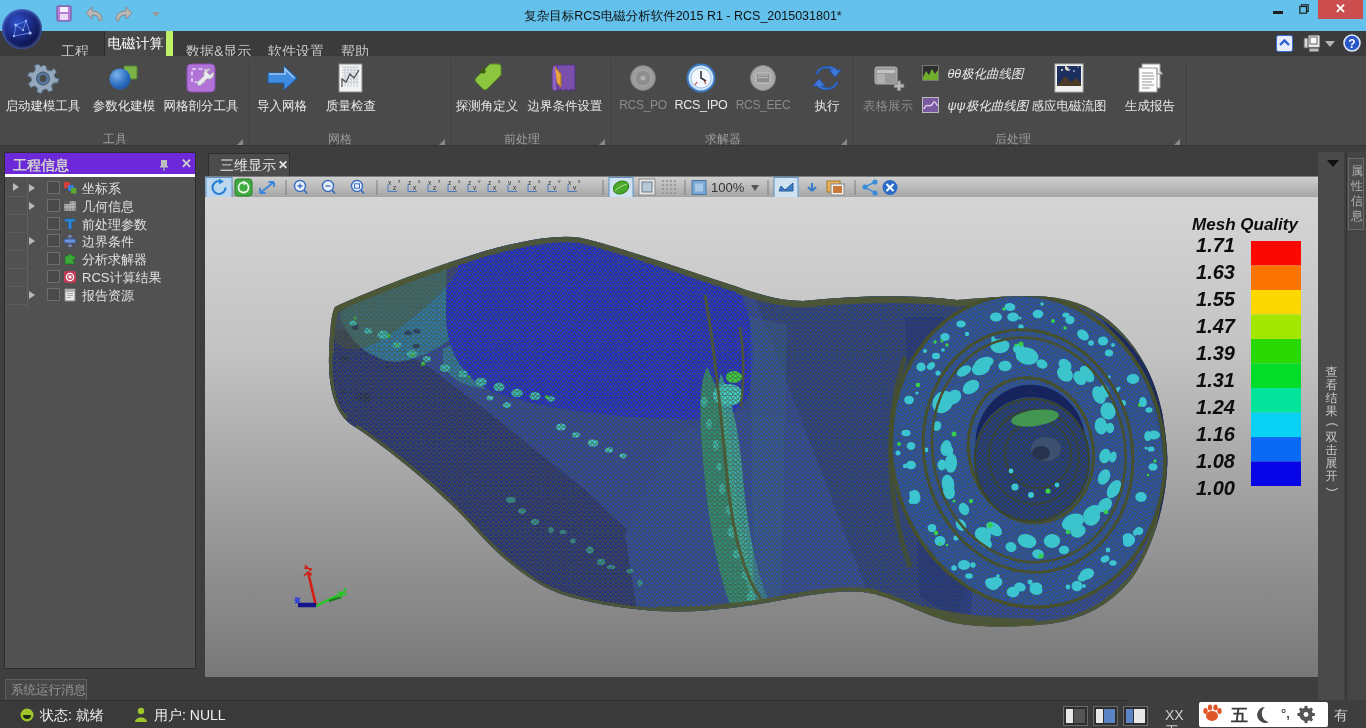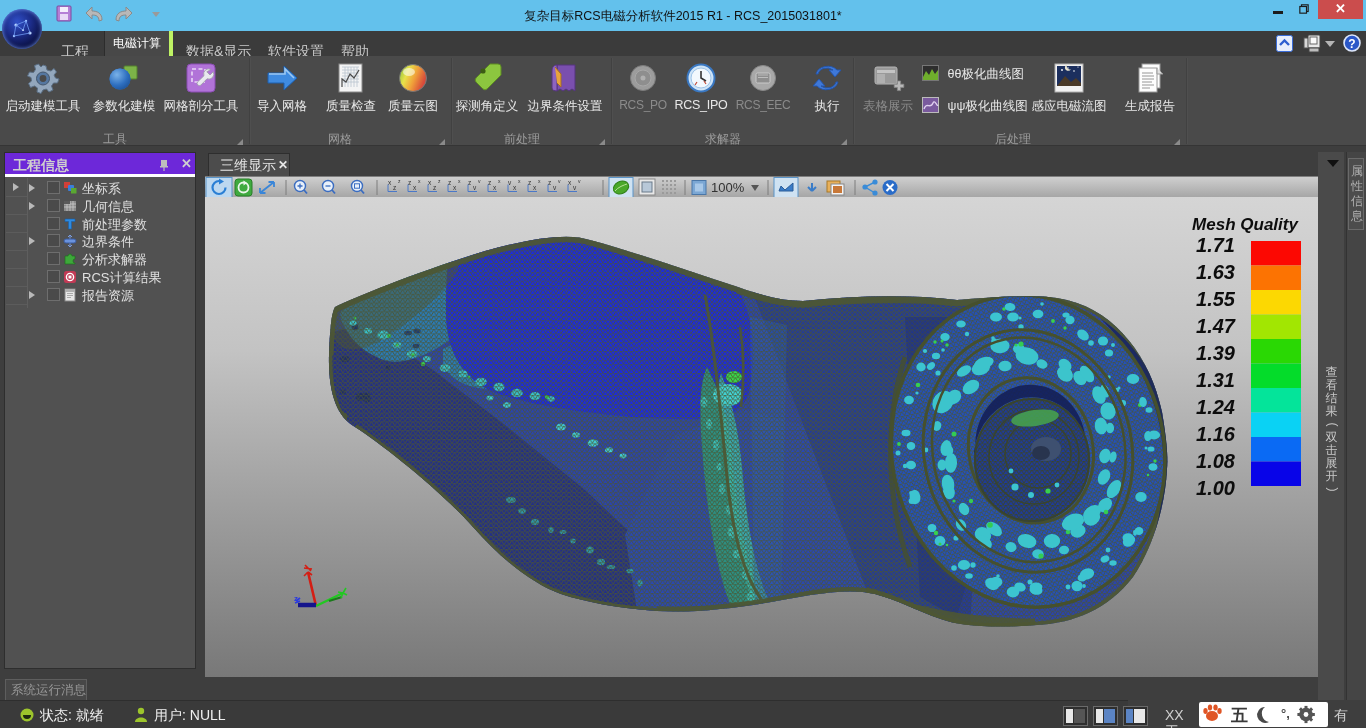--- a/index.html
+++ b/index.html
@@ -18,37 +18,37 @@
   color:#fff; text-align:center; font-size:13px; font-weight:bold; line-height:18px; }
 #logo { position:absolute; left:2px; top:9px; width:40px; height:40px; border-radius:50%;
   background:radial-gradient(circle at 38% 32%, #3050c8 0%, #1c2c88 38%, #0a1042 72%, #03050f 100%);
   z-index:30; box-shadow:inset 0 0 4px #79a0ff; }
 .qat-ic { position:absolute; top:4px; }
 
 
 #menubar { position:absolute; left:0; top:31px; width:1366px; height:25px; background:#3b3b3b; }
 .mtab { position:absolute; top:8px; height:25px; line-height:25px; color:#c8c8c8; font-size:14px; }
 #mtab-active { position:absolute; left:104px; top:0; width:69px; height:27px; background:#484848;
-  border-left:1px solid #2c2c2c; border-right:4px solid #bef264;
-  color:#fff; font-size:12px; text-align:center; line-height:25px; }
+  border-left:1px solid #2c2c2c; border-right:7px solid #bef264;
+  color:#fff; font-size:14px; text-align:center; line-height:25px; }
 
 
 #ribbon { position:absolute; left:0; top:56px; width:1366px; height:90px; background:#4a4a4a;
   border-bottom:1px solid #353535; }
 .rdiv { position:absolute; top:2px; width:2px; height:86px;
   background:linear-gradient(90deg,#3a3a3a,#565656); }
 .rgl { position:absolute; top:75px; height:14px; color:#9c9c9c; font-size:12px; text-align:center; }
 .rbtn { position:absolute; top:3px; width:76px; text-align:center; }
 .rbtn .ric { display:block; margin:2px auto 3px auto; width:34px; height:34px; }
 .rbtn .rlb { font-size:12.5px; color:#e8e8e8; white-space:nowrap; }
 .rbtn .rlb.dis { color:#8b8b8b; }
 .corner { position:absolute; width:0; height:0; border-left:6px solid transparent;
   border-bottom:6px solid #8a8a8a; top:83px; }
 .smrow { position:absolute; height:18px; line-height:18px; color:#e8e8e8; font-size:12.5px;
-  white-space:nowrap; }
+  white-space:nowrap;font-style:italic; }
 
 
 #lpanel { position:absolute; left:4px; top:152px; width:192px; height:517px;
   background:#515151; border:1px solid #2e2e2e; }
 #lpanel-hdr { position:absolute; left:0; top:0; width:100%; height:24px; background:#6d28d9;
   border-bottom:3px solid #ffffff; }
 #lpanel-hdr .t { position:absolute; left:8px; top:4px; font-size:14px; color:#cfcfcf; font-weight:bold;}
 #tree { position:absolute; left:0; top:25px; width:100%; bottom:0; }
 .trow { position:absolute; left:0; height:18px; width:100%; }
 .trow .arr { position:absolute; left:24px; top:5px; width:0; height:0;
@@ -201,27 +201,20 @@
       </svg>
       <div class="rlb">导入网格</div>
     </div>
     <div class="rbtn" style="left:313px;width:76px">
       <svg class="ric" viewBox="0 0 34 34">
         <rect x="5" y="3" width="23" height="28" fill="#f4f4f4" stroke="#8a8a8a"></rect>
         <path d="M8 6 H25 M8 9 H25 M8 12 H25 M8 15 H25 M8 18 H25 M8 21 H25 M11 6 V26 M14 6 V26 M17 6 V26 M20 6 V26 M23 6 V26" stroke="#b9c4cf" stroke-width="0.8"></path>
         <path d="M8 26 L8 18 L12 21 L16 13 L20 17 L25 9" fill="none" stroke="#4a4a4a" stroke-width="1.2"></path>
       </svg>
       <div class="rlb">质量检查</div>
-    </div>
-    <div class="rbtn" style="left:375px;width:76px">
-      <svg class="ric" viewBox="0 0 34 34">
-        <circle cx="17" cy="17" r="13.5" fill="url(#rainbow)" stroke="#777"></circle>
-        <ellipse cx="13" cy="11" rx="6" ry="4" fill="rgba(255,255,255,0.55)"></ellipse>
-      </svg>
-      <div class="rlb">质量云图</div>
     </div>
     <div class="rbtn" style="left:449px;width:76px">
       <svg class="ric" viewBox="0 0 34 34">
         <path d="M14 3 L28 17 a3 3 0 0 1 0 4 L21 28 a3 3 0 0 1 -4 0 L3 14 L3 6 a3 3 0 0 1 3 -3 Z" transform="rotate(90 17 17)" fill="#8cc63f" stroke="#5e8d22"></path>
         <circle cx="13" cy="10" r="2.6" fill="#3c5c14"></circle>
       </svg>
       <div class="rlb">探测角定义</div>
     </div>
     <div class="rbtn" style="left:527px;width:76px">
       <svg class="ric" viewBox="0 0 34 34">

